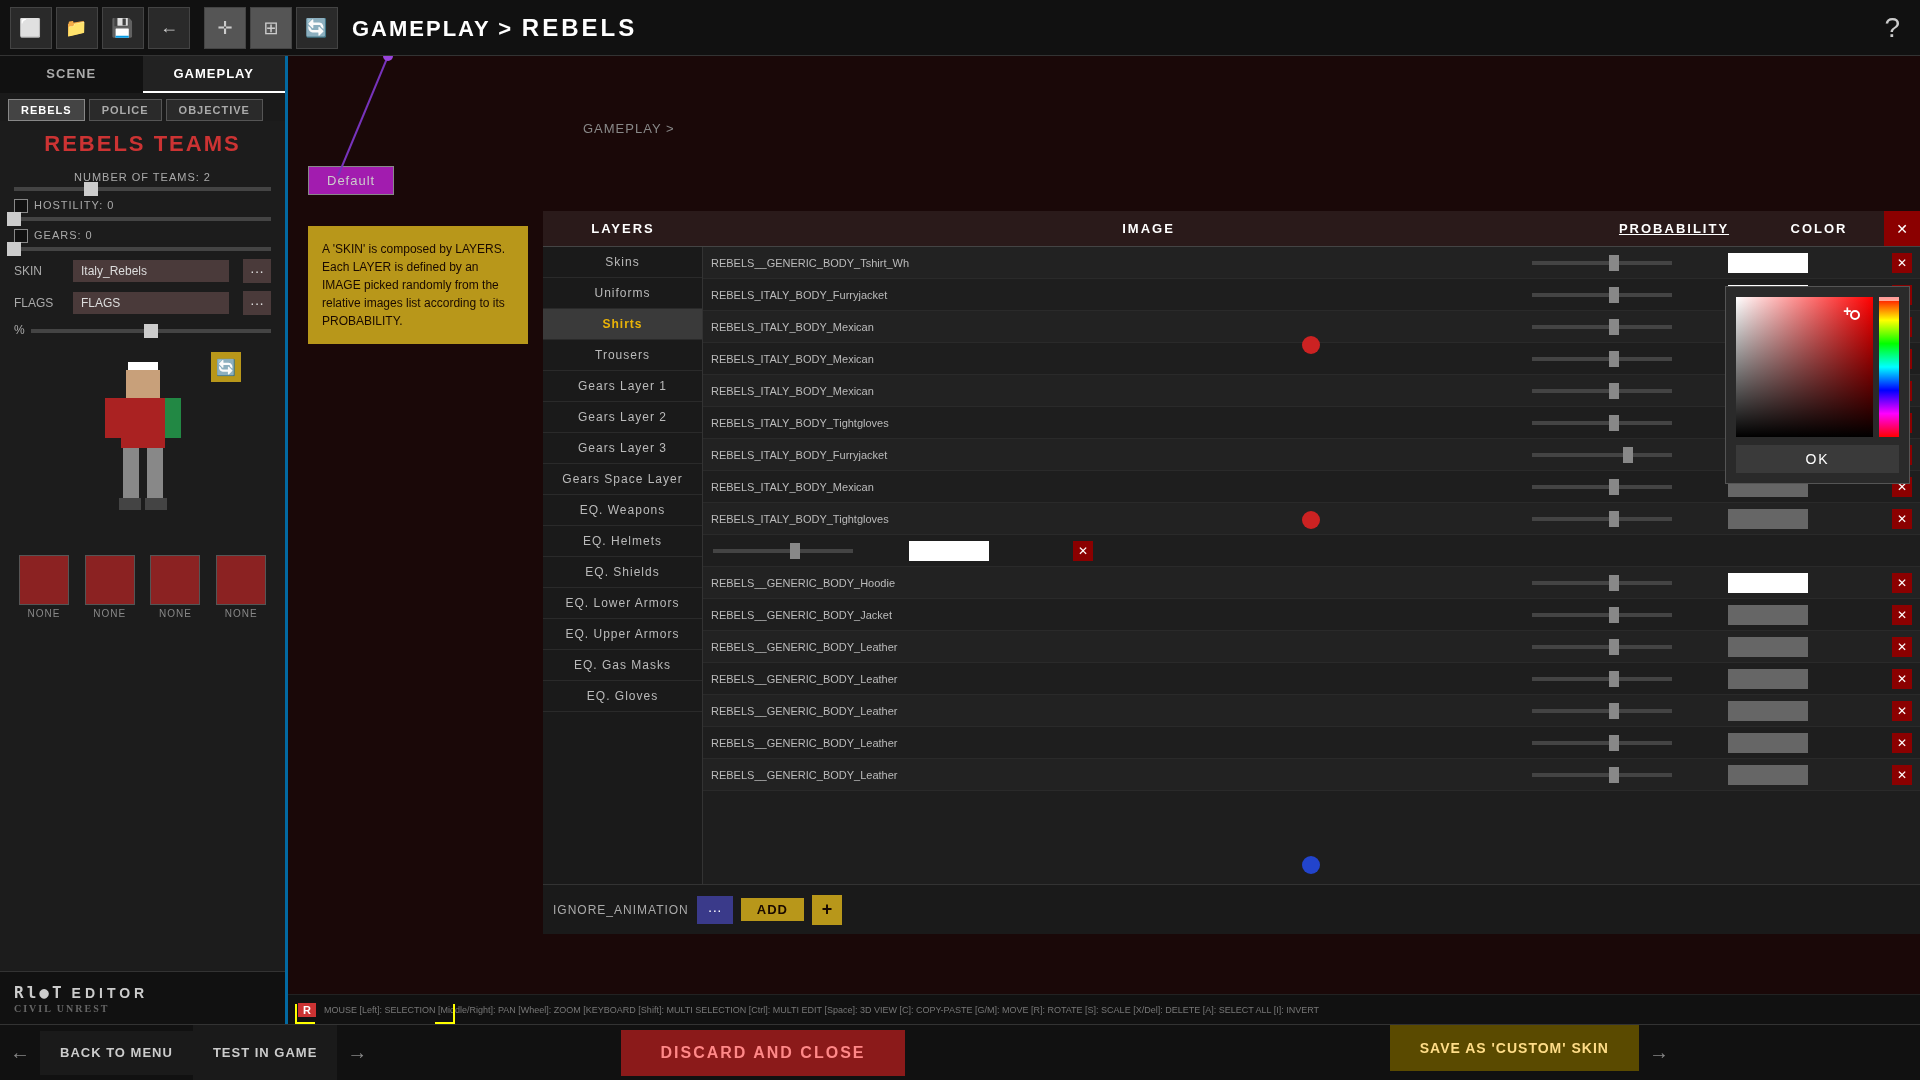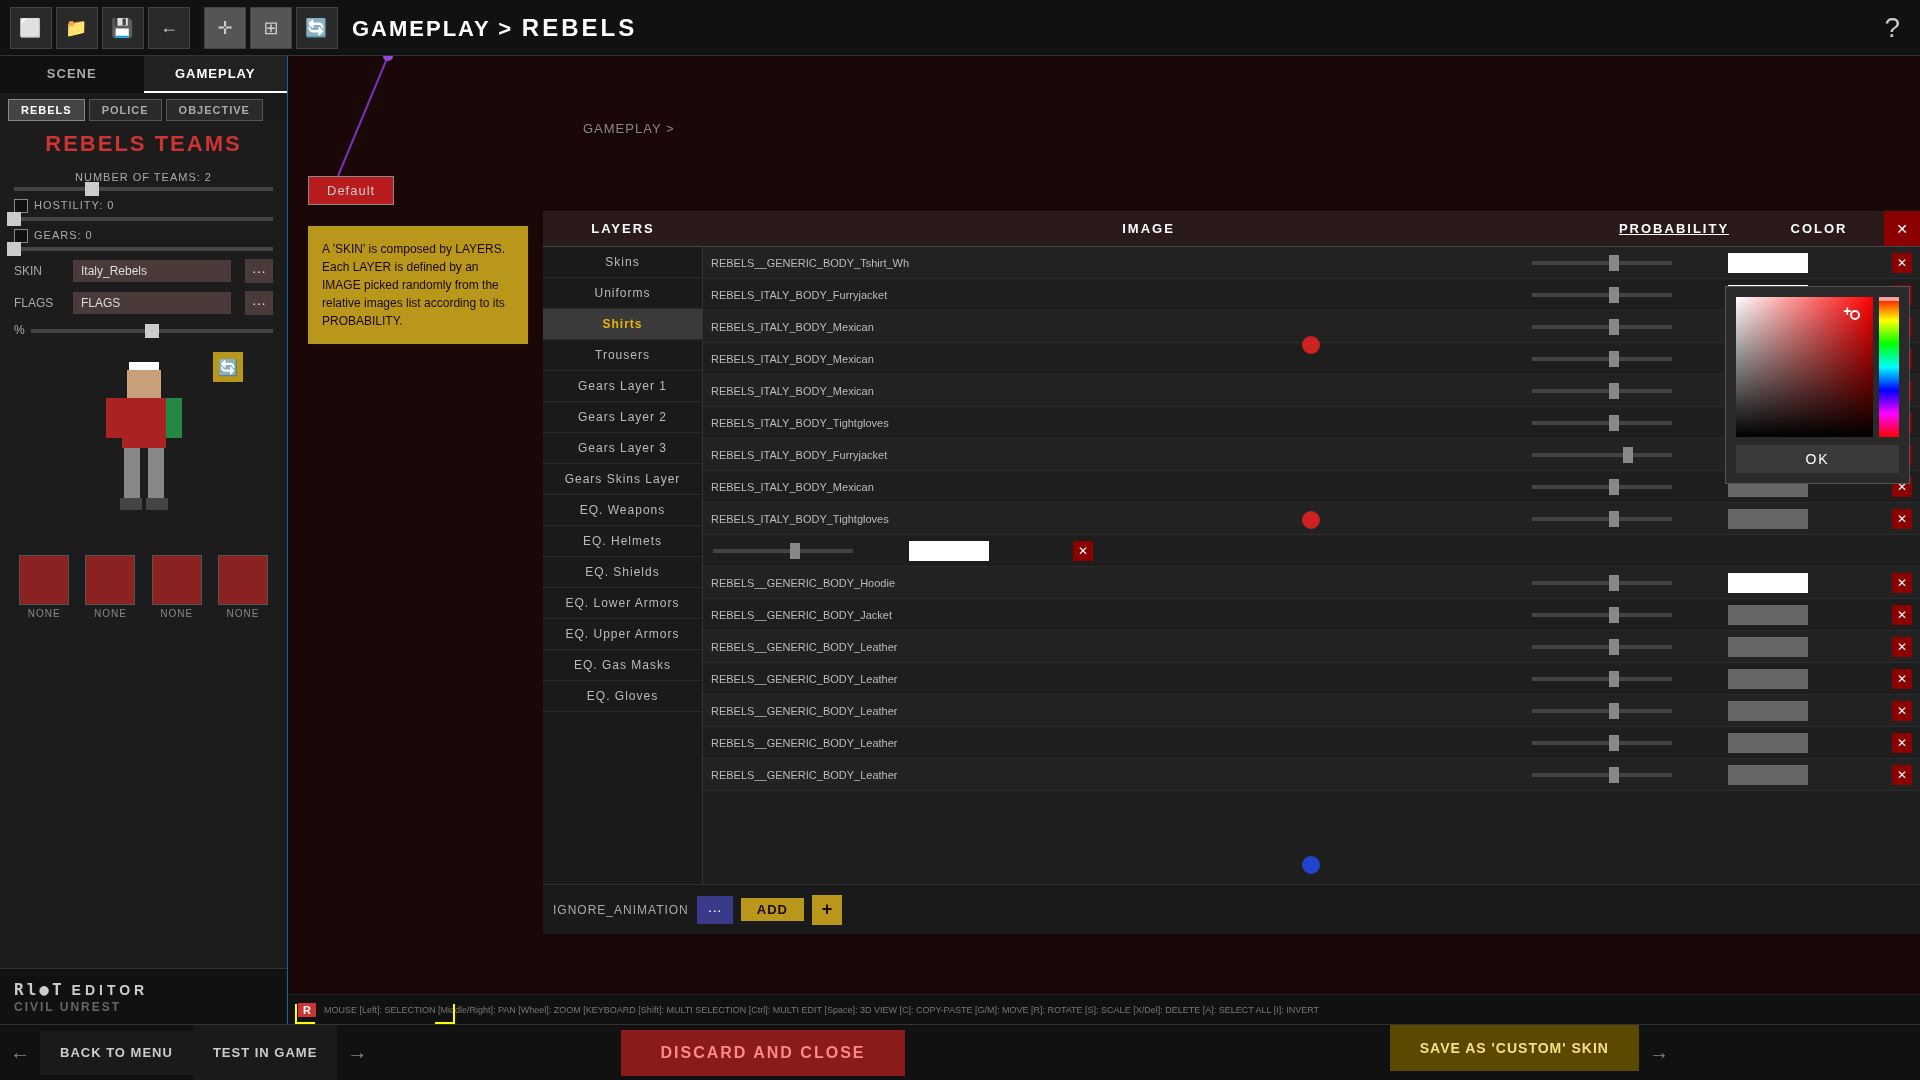--- a/index.html
+++ b/index.html
@@ -58,21 +58,21 @@
     }
 
     
     .left-panel {
       position: absolute;
       top: 56px;
       left: 0;
       width: 288px;
       bottom: 56px;
       background: #1c1c1c;
-      border-right: 1px solid #0369a1;
+      border-right: 3px solid #0369a1;
       display: flex;
       flex-direction: column;
     }
 
     
     .tab-bar {
       display: flex;
       background: #111;
     }
     .tab-btn {
@@ -244,23 +244,23 @@
       top: 56px;
       left: 288px;
       right: 0;
       bottom: 56px;
       background: #1a0808;
     }
 
     
     .default-tab {
       position: absolute;
-      top: 120px;
+      top: 110px;
       left: 20px;
-      background: #b91c1c;
+      background: #a21caf;
       border: 1px solid #888;
       color: #ccc;
       padding: 6px 18px;
       font-size: 13px;
       cursor: pointer;
       letter-spacing: 1px;
     }
 
     
     .info-box {
@@ -767,21 +767,21 @@
         <div class="swatch" style="background:#8b2222;"></div>
         <div class="swatch-label">NONE</div>
       </div>
     </div>
   </div>
 
   <div style="padding:10px 14px; border-top:1px solid #333; background:#111;">
     <div class="editor-logo" style="position:relative;bottom:auto;left:auto;">
       <span style="font-family:monospace;font-size:16px;letter-spacing:3px;">Rl●T</span>
       <span style="color:#ccc;font-size:14px;letter-spacing:4px;"> EDITOR</span>
-      <div style="font-size:12px;color:#666;letter-spacing:2px;">CIVIL UNREST</div>
+      <div style="font-size:10px;color:#666;letter-spacing:2px;font-family:Liberation Serif, serif;">CIVIL UNREST</div>
     </div>
   </div>
 </div>
 
 <div class="main-area">
 
   <div class="gameplay-breadcrumb">
     <span>GAMEPLAY &gt;</span>
   </div>
 
@@ -809,21 +809,21 @@
     <div class="layers-body">
 
       <div class="layer-names" id="layer-names-container">
           <div class="layer-name-item">Skins</div>
           <div class="layer-name-item">Uniforms</div>
           <div class="layer-name-item active">Shirts</div>
           <div class="layer-name-item">Trousers</div>
           <div class="layer-name-item">Gears Layer 1</div>
           <div class="layer-name-item">Gears Layer 2</div>
           <div class="layer-name-item">Gears Layer 3</div>
-          <div class="layer-name-item">Gears Skins Layer</div>
+          <div class="layer-name-item">Gears Space Layer</div>
           <div class="layer-name-item">EQ. Weapons</div>
           <div class="layer-name-item">EQ. Helmets</div>
           <div class="layer-name-item">EQ. Shields</div>
           <div class="layer-name-item">EQ. Lower Armors</div>
           <div class="layer-name-item">EQ. Upper Armors</div>
           <div class="layer-name-item">EQ. Gas Masks</div>
           <div class="layer-name-item">EQ. Gloves</div>
         </div>
 
       <div class="rows-area" id="rows-container">

